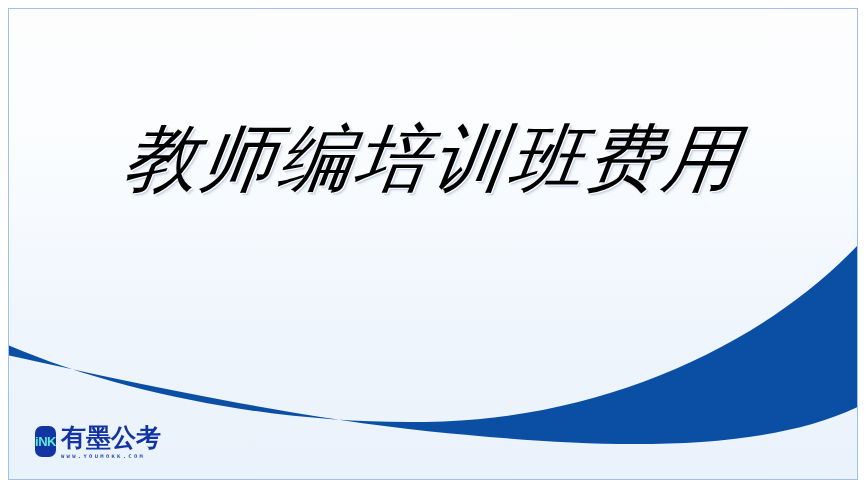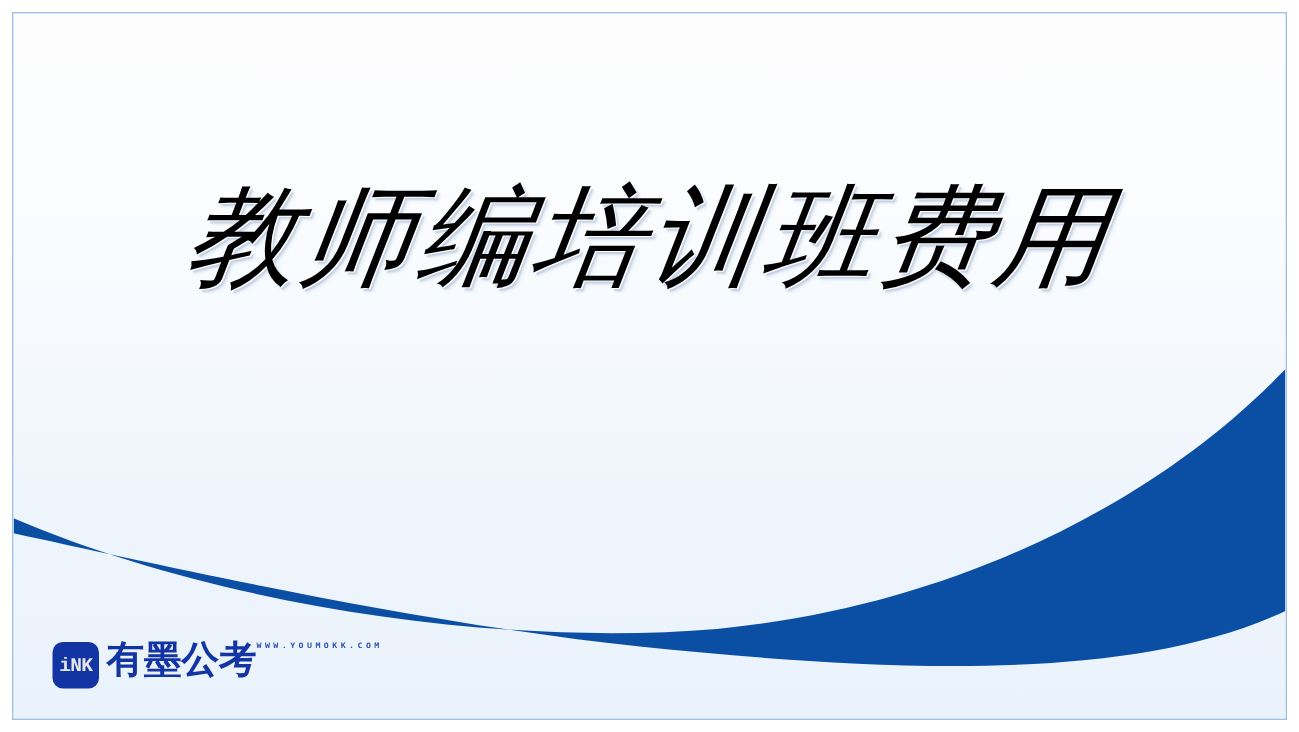--- a/index.html
+++ b/index.html
@@ -77,39 +77,39 @@
 
   
   #logo {
     position: absolute;
     left: 26px;
     bottom: 20px;
     display: flex;
     align-items: flex-start;
   }
   #logo-mark {
-    width: 31px;
+    width: 21px;
     height: 31px;
     border-radius: 7px;
     background: #1335a3;
-    color: #e5e5e5;
+    color: #5eead4;
     display: flex;
     align-items: center;
     justify-content: center;
-    font-family: Liberation Mono, monospace;
+    font-family: Liberation Sans, sans-serif;
     font-size: 13px;
     font-weight: 700;
     letter-spacing: -0.5px;
     flex: none;
     margin-top: 1px;
   }
   #logo-text-col {
     margin-left: 5px;
     display: flex;
-    flex-direction: row;
+    flex-direction: column;
     justify-content: flex-start;
   }
   #logo-name {
     font-family: "DejaVu Sans", "Liberation Sans", sans-serif;
     font-size: 25px;
     font-weight: 700;
     color: #1335a3;
     line-height: 1.05;
     letter-spacing: 0px;
   }

